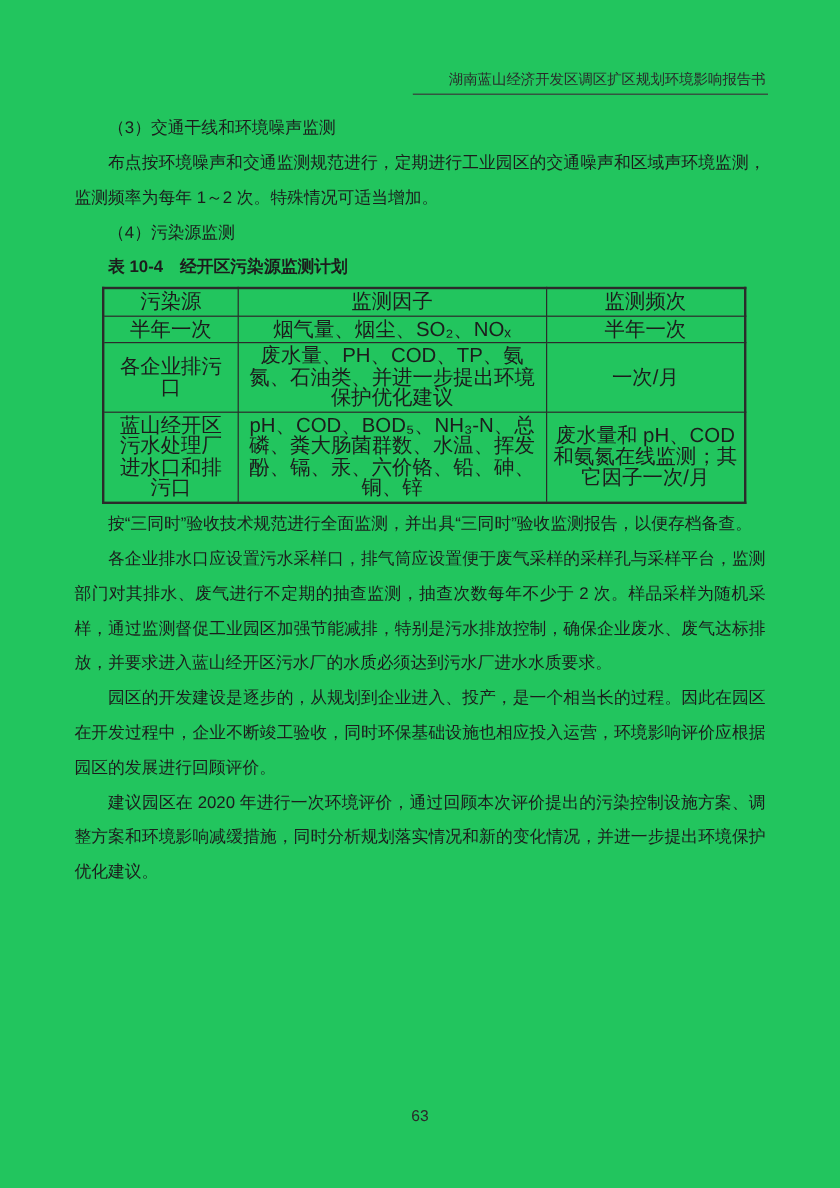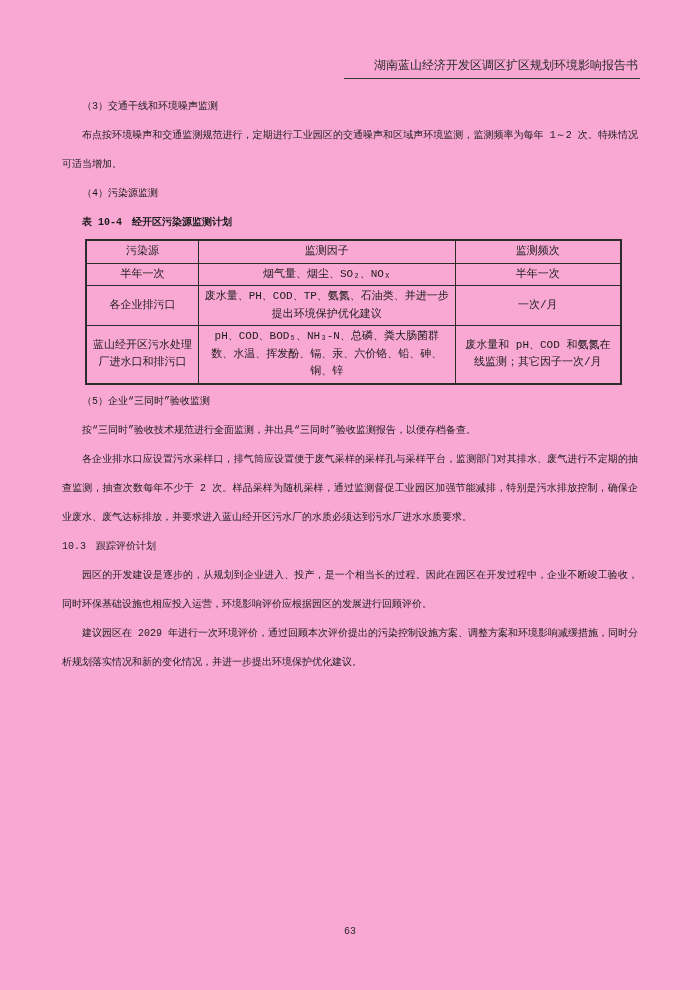--- a/index.html
+++ b/index.html
@@ -4,23 +4,23 @@
 <style>
   html, body {
     margin: 0;
     padding: 0;
     background: #ffffff;
   }
   .page {
     position: relative;
     width: 700px;
     height: 990px;
-    background: #f9a8d4;
+    background: #22c55e;
     color: #1c1c1c;
-    font-family: Liberation Mono, monospace;
+    font-family: Liberation Sans, sans-serif;
     overflow: hidden;
   }
   
   .doc-header {
     position: absolute;
     top: 56px;
     right: 60px;
     font-size: 12px;
     line-height: 20px;
     color: #2a2a2a;
@@ -30,21 +30,21 @@
   }
   
   .content {
     position: absolute;
     left: 62px;
     top: 92px;
     width: 576px;
   }
   .content p {
     margin: 0;
-    font-size: 10px;
+    font-size: 14px;
     line-height: 29px;
     text-align: justify;
     text-indent: 2em;
     word-break: break-all;
   }
   .content p.no-indent {
     text-indent: 0;
     text-align: left;
   }
   
@@ -60,42 +60,42 @@
     border-collapse: collapse;
     margin: 2px 0 2px 23px;
     width: 537px;
     table-layout: fixed;
     border: 2px solid #2b2b2b;
   }
   table.monitor-table th,
   table.monitor-table td {
     border: 1px solid #2b2b2b;
     font-weight: normal;
-    font-size: 11px;
+    font-size: 17px;
     line-height: 17.5px;
     padding: 2px 5px;
     text-align: center;
     vertical-align: middle;
     word-break: break-all;
   }
   table.monitor-table .u {
     text-decoration: underline;
     text-underline-offset: 2px;
   }
   .col-source   { width: 21%; }
   .col-factors  { width: 48%; }
   .col-freq     { width: 31%; }
   
   .page-number {
     position: absolute;
     bottom: 53px;
     left: 0;
     width: 100%;
     text-align: center;
-    font-size: 10px;
+    font-size: 13px;
     color: #2a2a2a;
   }
 </style>
 </head>
 <body>
 
 <div class="page">
 
   <div class="doc-header">湖南蓝山经济开发区调区扩区规划环境影响报告书</div>
 
@@ -135,29 +135,27 @@
             <td>一次/月</td>
           </tr>
           <tr>
             <td>蓝山经开区污水处理厂进水口和排污口</td>
             <td>pH、COD、BOD₅、NH₃-N、总磷、粪大肠菌群数、水温、挥发酚、镉、汞、六价铬、铅、砷、铜、锌</td>
             <td>废水量和 pH、COD 和氨氮在线监测；其它因子一次/月</td>
           </tr>
         </tbody>
     </table>
 
-    <p>（5）企业“三同时”验收监测</p>
 
     <p>按“三同时”验收技术规范进行全面监测，并出具“三同时”验收监测报告，以便存档备查。</p>
 
     <p>各企业排水口应设置污水采样口，排气筒应设置便于废气采样的采样孔与采样平台，监测部门对其排水、废气进行不定期的抽查监测，抽查次数每年不少于 2 次。样品采样为随机采样，通过监测督促工业园区加强节能减排，特别是污水排放控制，确保企业废水、废气达标排放，并要求进入蓝山经开区污水厂的水质必须达到污水厂进水水质要求。</p>
 
-    <p class="no-indent">10.3　跟踪评价计划</p>
 
     <p>园区的开发建设是逐步的，从规划到企业进入、投产，是一个相当长的过程。因此在园区在开发过程中，企业不断竣工验收，同时环保基础设施也相应投入运营，环境影响评价应根据园区的发展进行回顾评价。</p>
 
-    <p>建议园区在 2029 年进行一次环境评价，通过回顾本次评价提出的污染控制设施方案、调整方案和环境影响减缓措施，同时分析规划落实情况和新的变化情况，并进一步提出环境保护优化建议。</p>
+    <p>建议园区在 2020 年进行一次环境评价，通过回顾本次评价提出的污染控制设施方案、调整方案和环境影响减缓措施，同时分析规划落实情况和新的变化情况，并进一步提出环境保护优化建议。</p>
 
   </div>
 
   <div class="page-number">63</div>
 
 </div>
 
 </body></html>

